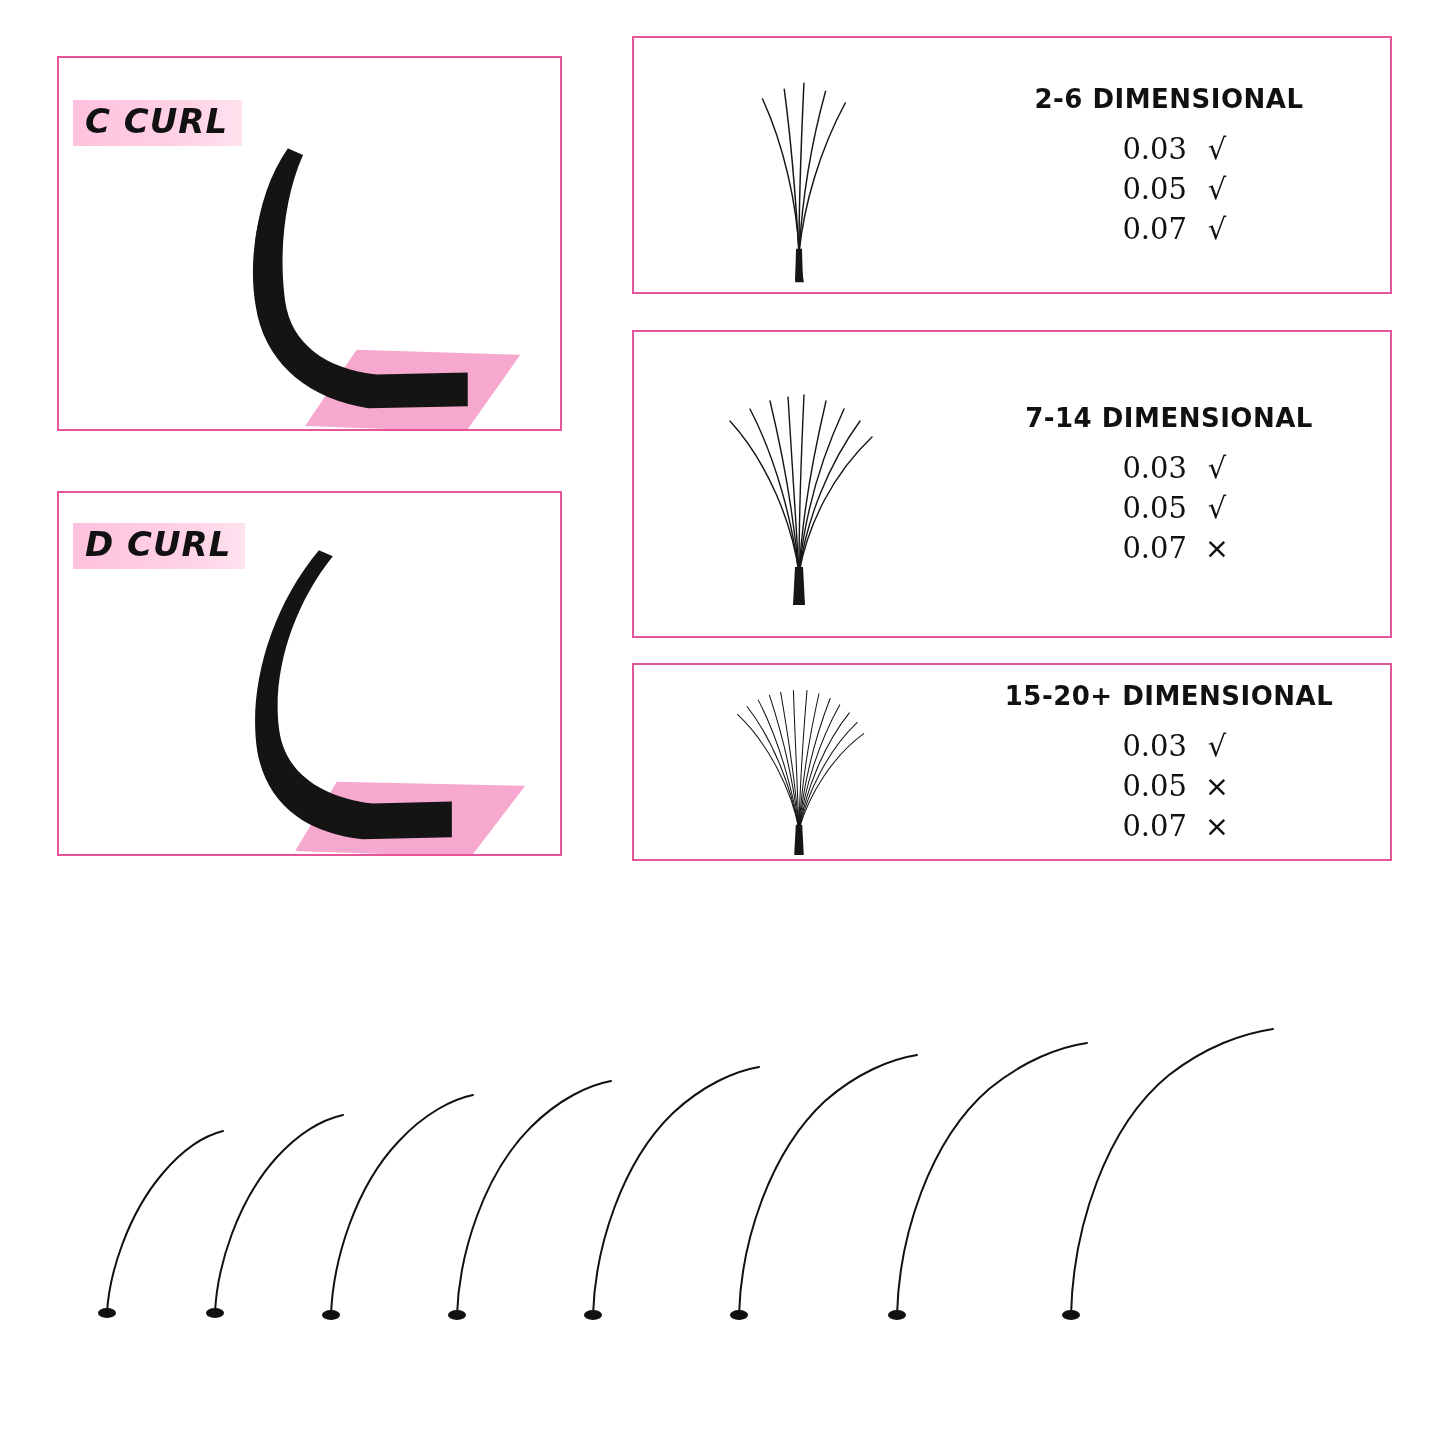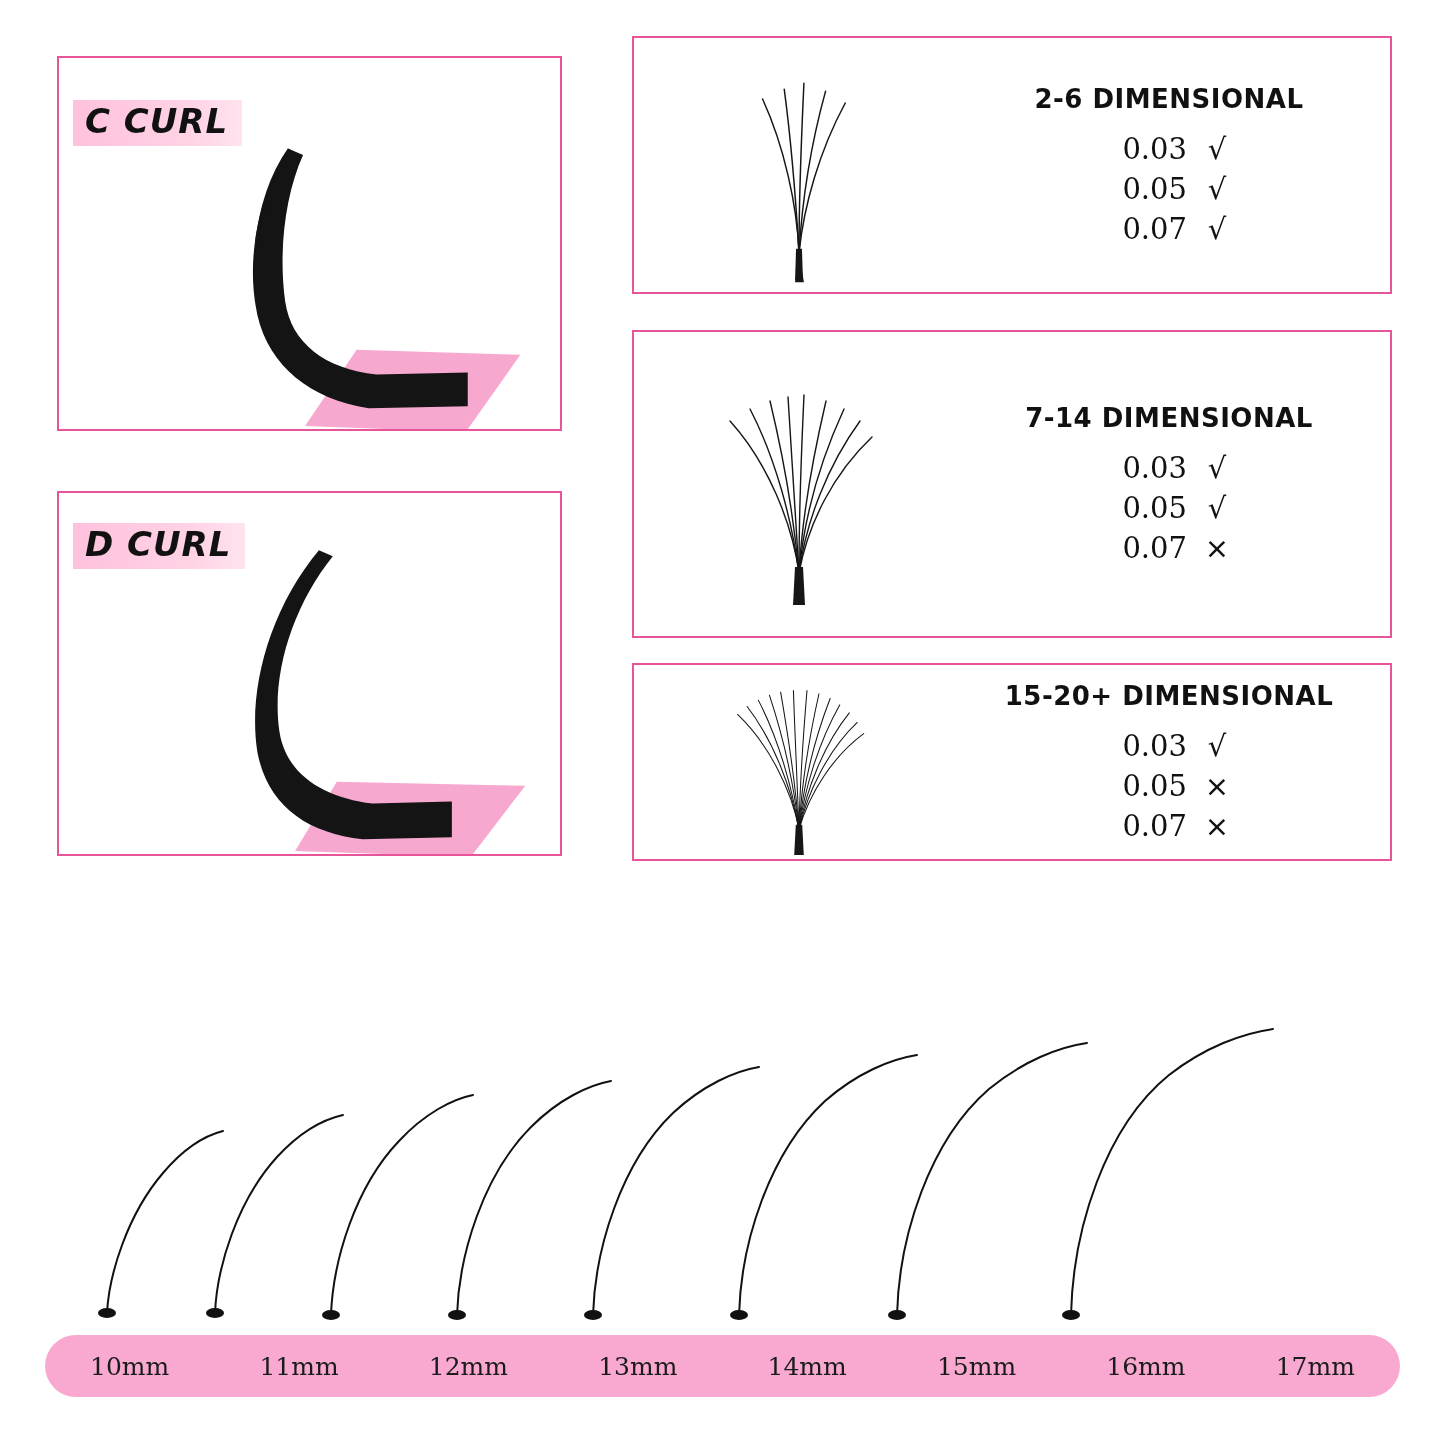--- a/index.html
+++ b/index.html
@@ -313,24 +313,14 @@
         <ellipse cx="286" cy="340" rx="9" ry="5"></ellipse>
         <ellipse cx="412" cy="340" rx="9" ry="5"></ellipse>
         <ellipse cx="548" cy="340" rx="9" ry="5"></ellipse>
         <ellipse cx="694" cy="340" rx="9" ry="5"></ellipse>
         <ellipse cx="852" cy="340" rx="9" ry="5"></ellipse>
         <ellipse cx="1026" cy="340" rx="9" ry="5"></ellipse>
       </g>
     </svg>
   </div>
 
-  <div id="length-bar">
-    <span class="length-item">10mm</span>
-    <span class="length-item">11mm</span>
-    <span class="length-item">12mm</span>
-    <span class="length-item">13mm</span>
-    <span class="length-item">14mm</span>
-    <span class="length-item">15mm</span>
-    <span class="length-item">16mm</span>
-    <span class="length-item">17mm</span>
-  </div>
 
 </div>
 
 </body></html>

